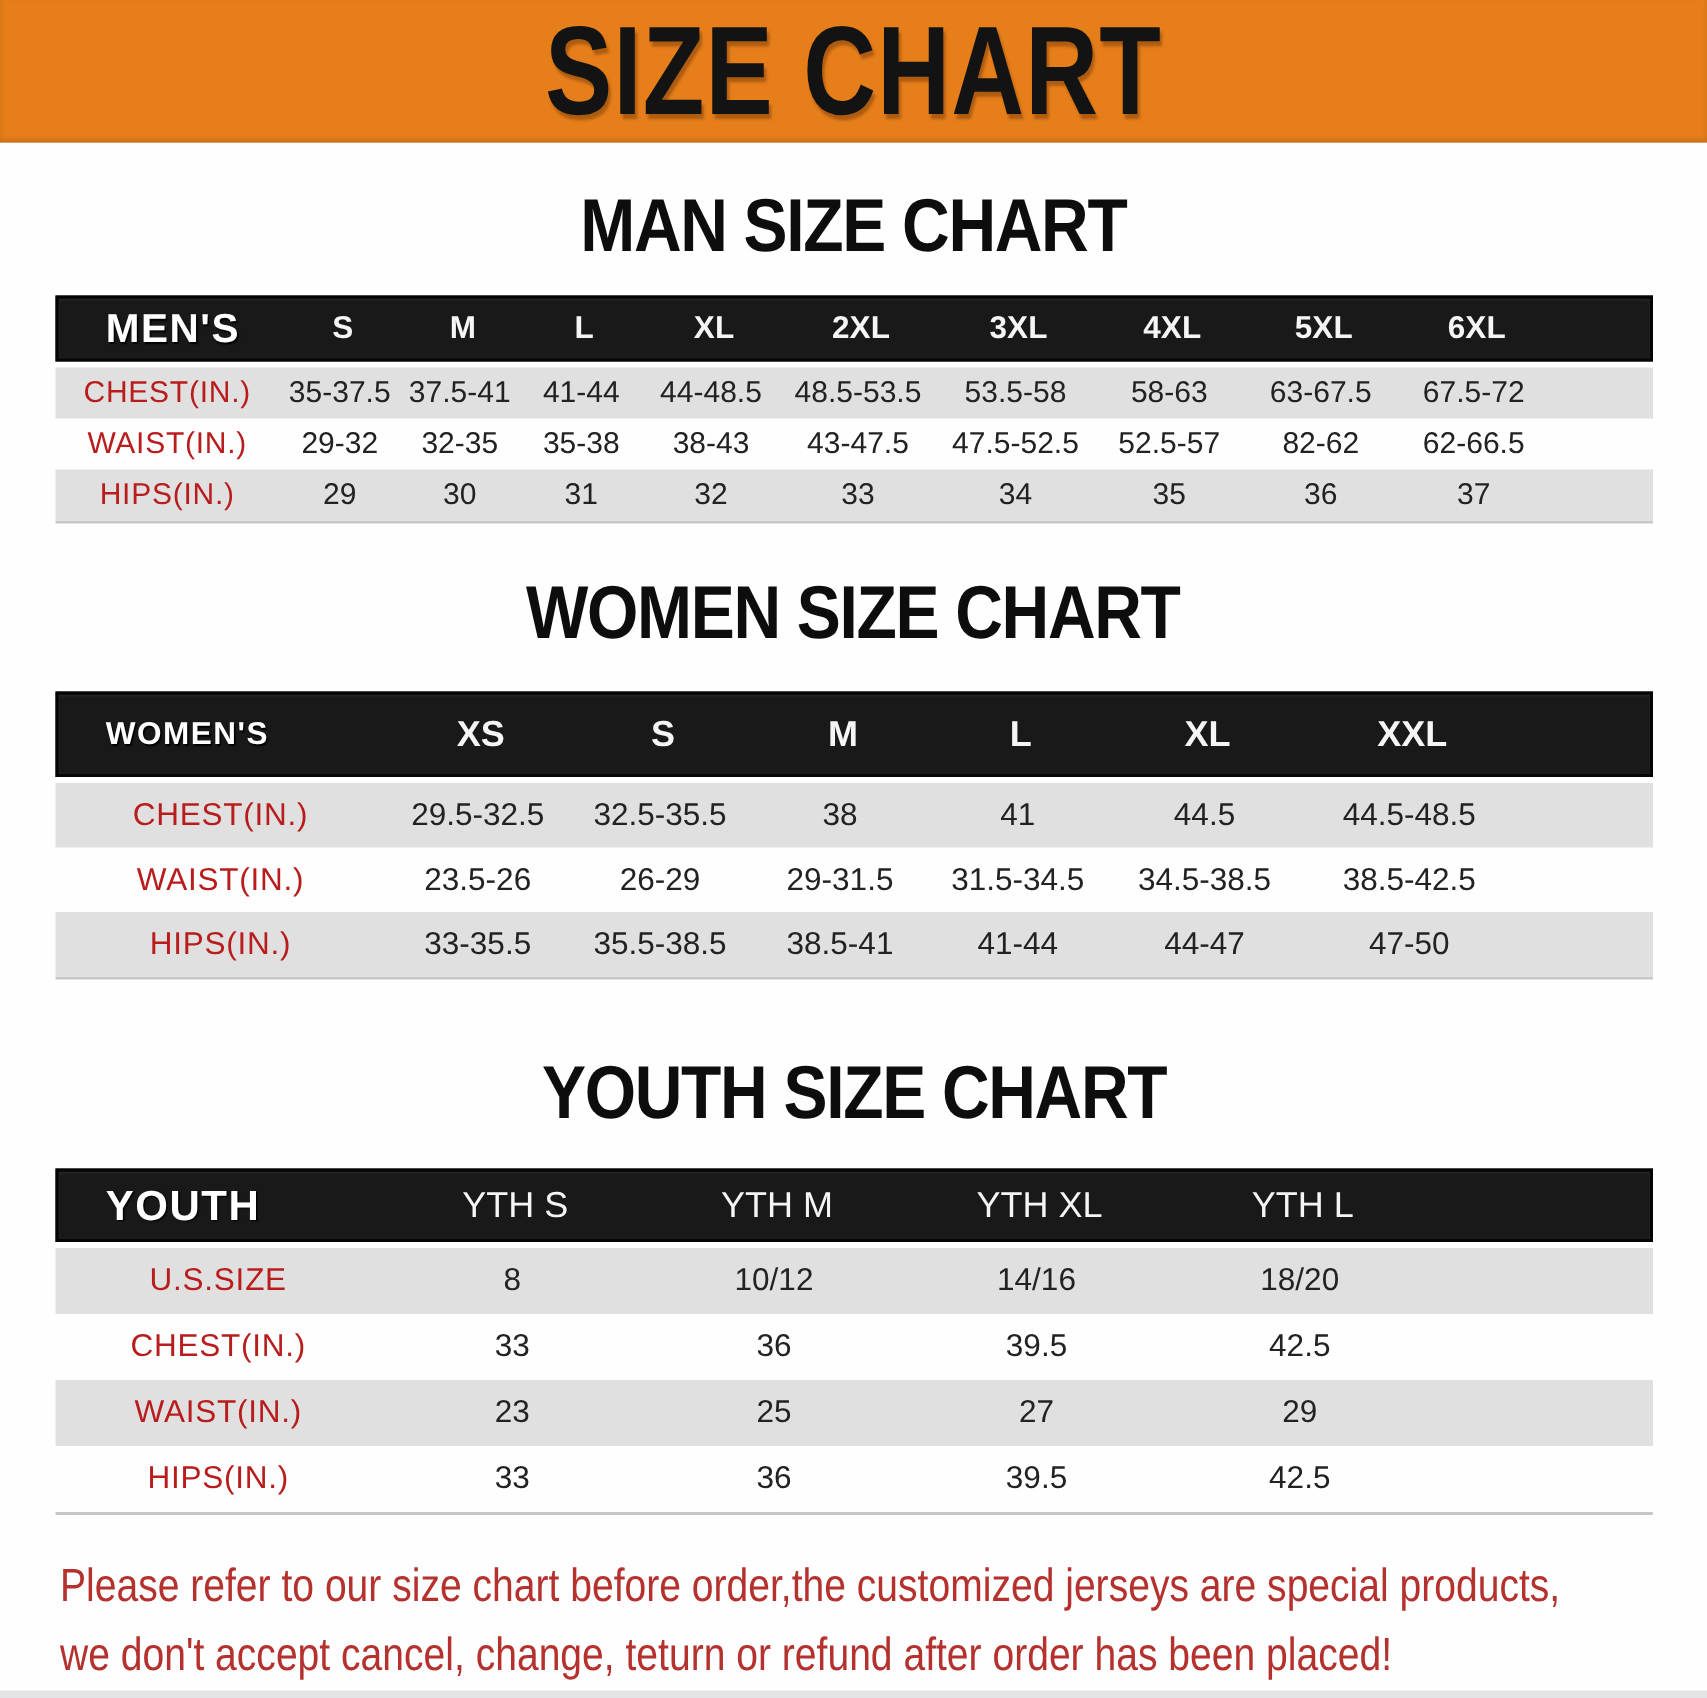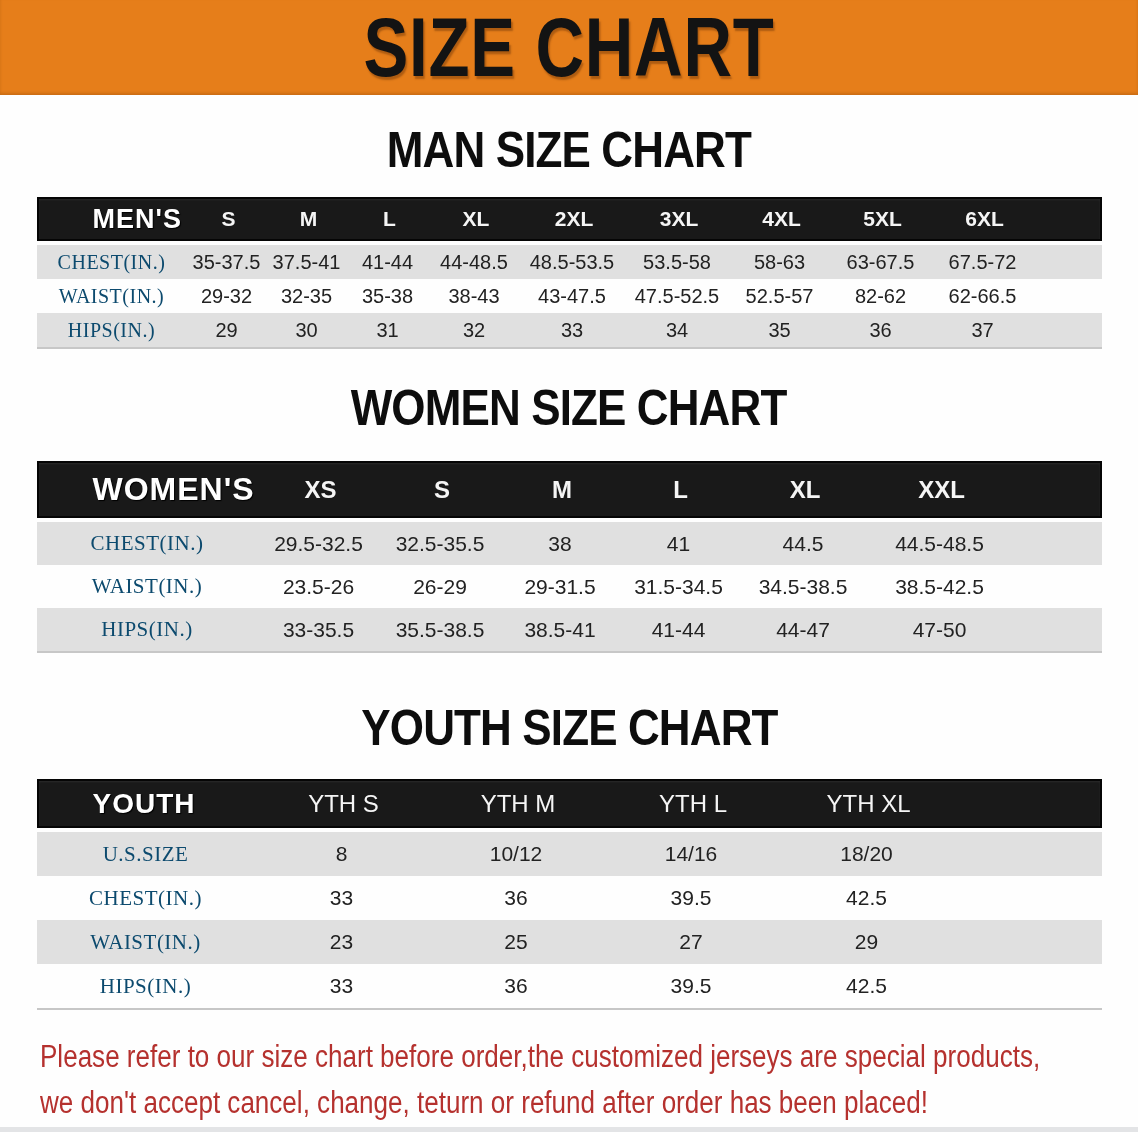--- a/index.html
+++ b/index.html
@@ -62,38 +62,37 @@
     color:#f5f5f5;
     margin-bottom:4px;
     box-shadow: inset 0 1px 2px rgba(255,255,255,0.08);
   }
   .thead-men   { height:44px; }
   .thead-women { height:57px; }
   .thead-youth { height:49px; }
 
   .cell { display:flex; align-items:center; justify-content:center; height:100%; }
   .corner {
-    justify-content:flex-start; padding-left:16px;
+    justify-content:flex-start; padding-left:32px;
     font-weight:bold; letter-spacing:1px; color:#ffffff;
     text-shadow:1px 1px 1px #000;
-    margin-left:38px;
   }
   .thead-men .corner   { font-size:27px; }
-  .thead-women .corner { font-size:32px; }
+  .thead-women .corner { font-size:21px; }
   .thead-youth .corner { font-size:28px; }
   .thead-men .hcell    { font-size:21px; font-weight:bold; }
   .thead-women .hcell  { font-size:24px; font-weight:bold; }
   .thead-youth .hcell  { font-size:24px; font-weight:normal; }
 
   .trow-men   { height:34px; }
   .trow-women { height:43px; }
   .trow-youth { height:44px; }
   .trow.gray  { background:var(--gray-row); }
 
-  .rlabel { font-size:20px; color:#0c4a6e; letter-spacing:0.5px;font-family:Liberation Serif, serif; }
+  .rlabel { font-size:20px; color:#b91c1c; letter-spacing:0.5px; }
   .vcell  { font-size:20px; color:#222; }
   .trow-women .rlabel, .trow-women .vcell,
   .trow-youth .rlabel, .trow-youth .vcell { font-size:21px; }
 
   
   .disclaimer { margin:24px 0 0 40px; }
   .disclaimer-line {
     display:block; white-space:nowrap;
     font-size:31px; line-height:46px;
     color:var(--red);
@@ -226,22 +225,22 @@
 
 <h2 class="heading heading-youth">
   <span>YOUTH SIZE CHART</span>
 </h2>
 
 <section class="size-table size-table-youth">
   <div class="grid grid-youth thead thead-youth">
     <div class="cell corner">YOUTH</div>
     <div class="cell hcell">YTH S</div>
     <div class="cell hcell">YTH M</div>
+    <div class="cell hcell">YTH XL</div>
     <div class="cell hcell">YTH L</div>
-    <div class="cell hcell">YTH XL</div>
     <div class="cell hcell"></div>
   </div>
 
   <div class="grid grid-youth trow trow-youth gray">
     <div class="cell rlabel">U.S.SIZE</div>
     <div class="cell vcell">8</div>
     <div class="cell vcell">10/12</div>
     <div class="cell vcell">14/16</div>
     <div class="cell vcell">18/20</div>
     <div class="cell"></div>

